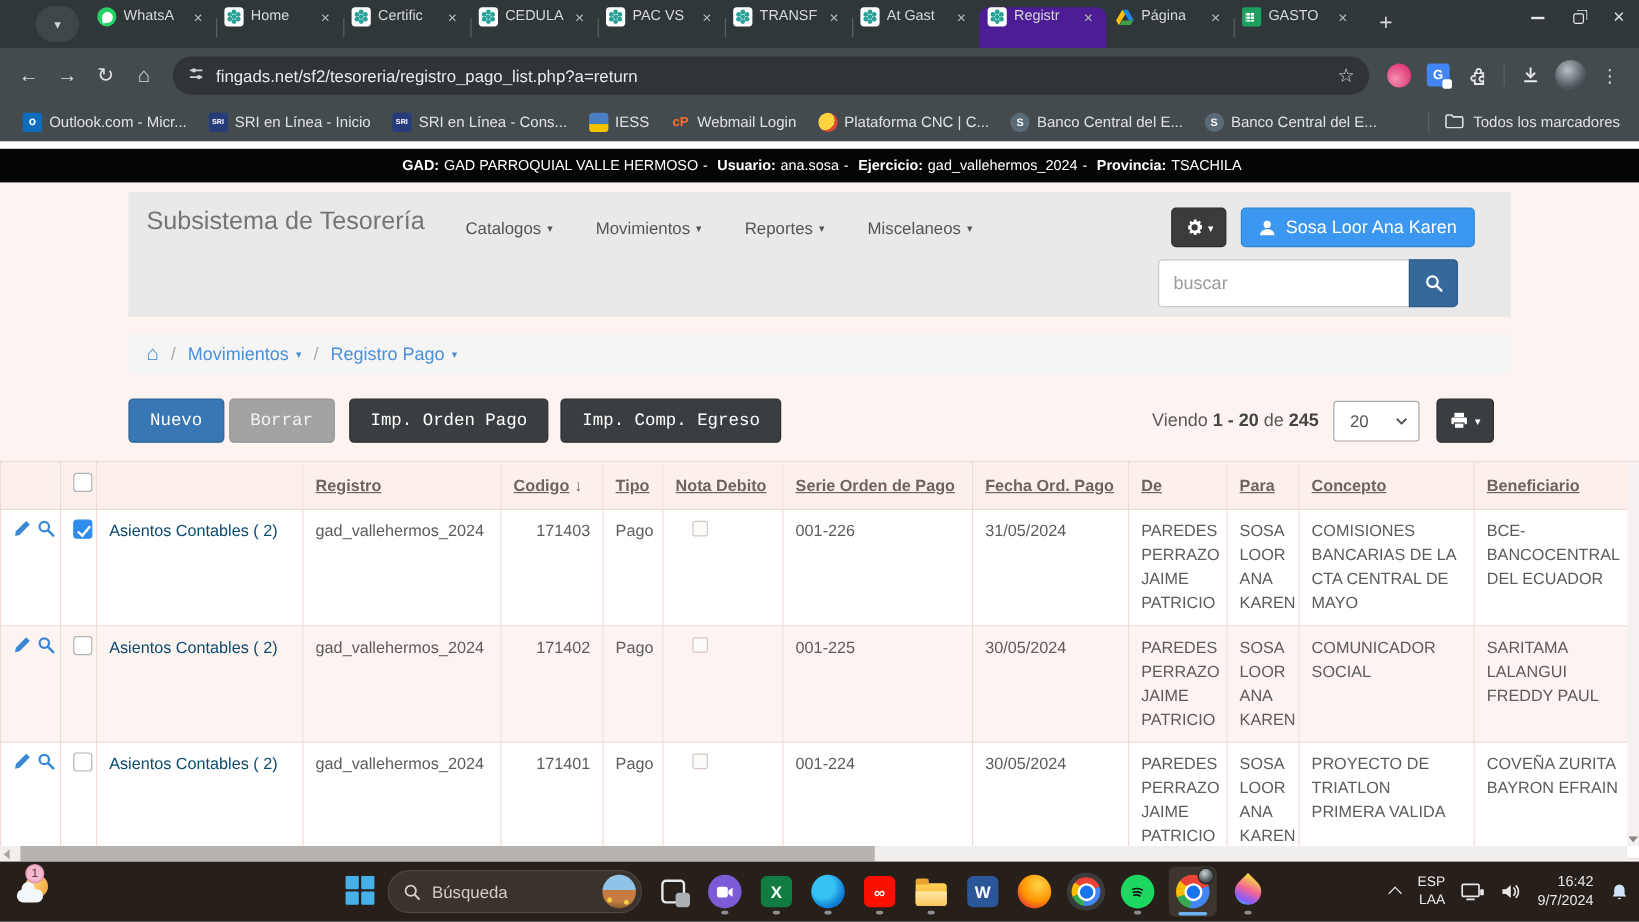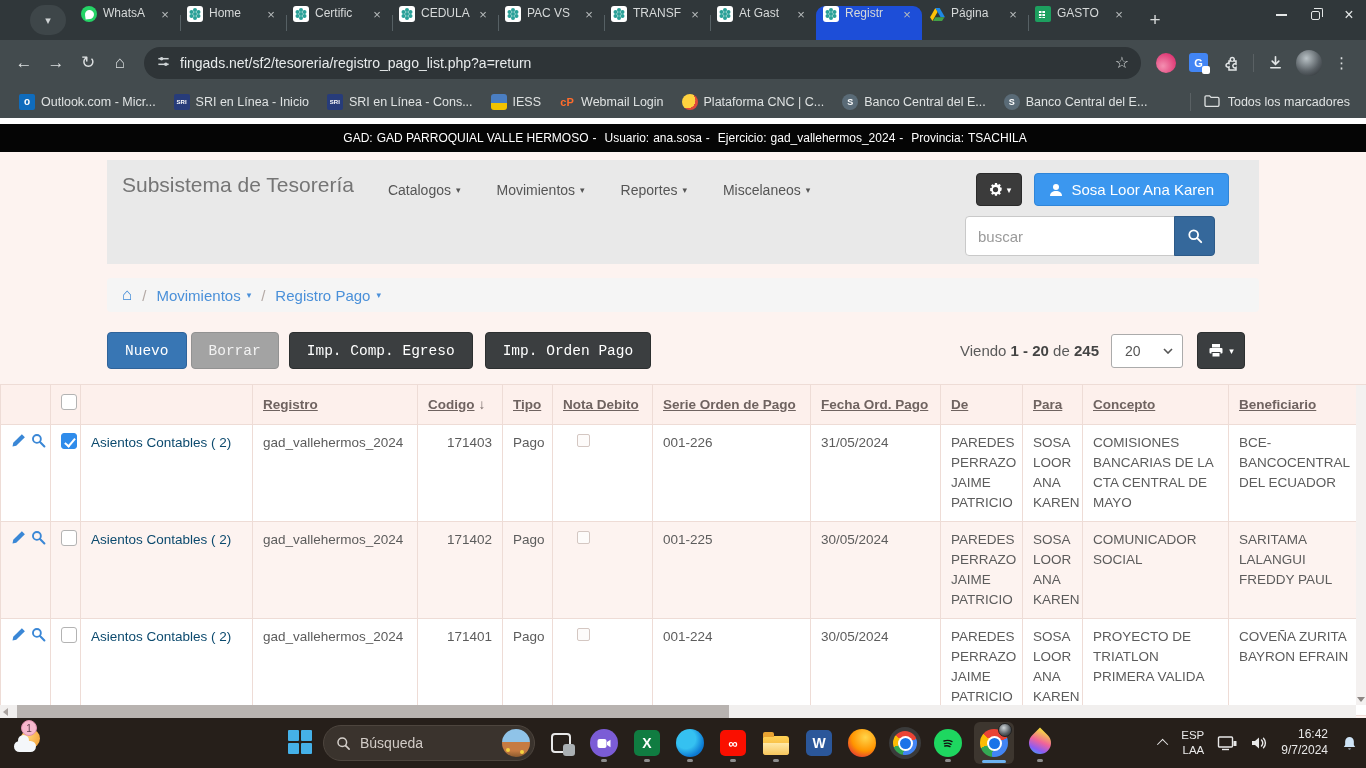--- a/index.html
+++ b/index.html
@@ -8,21 +8,21 @@
           font-family:"Liberation Sans",sans-serif}
 
   
   .tabstrip{height:40px;background:#30373a;display:flex;align-items:flex-end;padding-left:8px}
   .tab-search{width:36px;height:30px;margin:5px 8px 5px 22px;border-radius:15px;background:#3e4649;
               color:#cfd3d4;display:flex;align-items:center;justify-content:center;font-size:11px;cursor:pointer}
   .tabs{display:flex;align-items:flex-end;height:40px}
   .tab{width:106px;height:34px;display:flex;padding:0 7px;color:#d6d9d9;
        font-size:12px;position:relative;cursor:pointer}
   .tab .sepline{position:absolute;left:0;top:9px;height:16px;width:1px;background:#566064}
-  .tab.active{background:#1d4ed8;border-radius:9px 9px 0 0}
+  .tab.active{background:#4c1d95;border-radius:9px 9px 0 0}
   .tab-label{flex:1;overflow:hidden;white-space:nowrap;margin:0 4px 0 6px}
   .tab-close{width:16px;height:16px;border-radius:8px;display:flex;align-items:center;justify-content:center;
              color:#b9bdbe;font-size:13px}
   .newtab{width:30px;height:30px;margin:5px 0 5px 6px;color:#d6d9d9;font-size:19px;display:flex;
           align-items:center;justify-content:center;cursor:pointer}
   .win-controls{margin-left:auto;display:flex;align-self:flex-start}
   .winbtn{width:34px;height:30px;display:flex;align-items:center;justify-content:center;color:#e4e7e7}
   .min-glyph{width:11px;height:1.5px;background:#e4e7e7}
   .restore-glyph{width:9px;height:9px;border:1.2px solid #e4e7e7;border-radius:2px;position:relative}
   .restore-glyph::after{content:"";position:absolute;left:2px;top:-4px;width:8px;height:8px;
@@ -67,21 +67,21 @@
   .f-iess{background:linear-gradient(180deg,#4a7ec2 58%,#f2c200 58%);border-radius:3px}
   .f-cp{color:#ff6c2c;font-size:11px}
   .f-cnc{background:radial-gradient(circle at 35% 40%,#ffd23f 55%,#e04a3a 56%);border-radius:50%}
   .f-bce{background:#5a6b77;border-radius:50%;color:#fff;font-size:9px}
   .bookbar-right{margin-left:auto;display:flex;align-items:center;gap:8px;padding-right:6px}
 
   
   .page{position:relative;height:600px;background:#fdf3f0;overflow:hidden}
   .wstrip{height:6px;background:#fff}
   .gadbar{height:28px;background:#050505;color:#fff;font-size:12px;display:flex;align-items:center;justify-content:center}
-  .gadbar b{margin:0 4px;font-weight:normal}
+  .gadbar b{margin:0 4px;font-weight:bold}
   .gadbar .sep{margin:0 4px}
   .container{width:1152px;margin:8px auto 0}
   .panel{background:#e9e9e9;height:104px}
   .panel-top{display:flex;padding:13px 30px 0 15px}
   .site-title{font-size:21px;color:#757575}
   .mainmenu{display:flex;gap:36px;margin-left:34px;font-size:14px;color:#555}
   .menu-item{display:flex;align-items:center;gap:5px;cursor:pointer}
   .caret{font-size:9px;color:#555}
   .panel-right{margin-left:auto;display:flex;gap:12px;align-items:center}
   .gear-btn{width:46px;height:33px;background:#3b3b3b;border:1px solid #2a2a2a;border-radius:4px;color:#fff;
@@ -459,22 +459,22 @@
         <span class="bc-sep">/</span>
         <span class="bc-link">
             <span>Registro Pago</span>
             <span class="caret">▾</span>
           </span>
       </div>
 
       <div class="actions">
         <button class="btn btn-blue">Nuevo</button>
         <button class="btn btn-gray">Borrar</button>
+        <button class="btn btn-dark ml12">Imp. Orden Pago</button>
         <button class="btn btn-dark ml10">Imp. Comp. Egreso</button>
-        <button class="btn btn-dark ml12">Imp. Orden Pago</button>
         <div class="actions-right">
           <span class="viendo"><span>Viendo</span> <b>1 - 20</b> <span>de</span> <b>245</b></span>
           <div class="pagesize">
             <span>20</span>
             <svg width="10" height="6" viewBox="0 0 10 6">
                 <path d="M1 1l4 4 4-4" fill="none" stroke="#555" stroke-width="1.6"></path>
               </svg>
           </div>
           <div class="print-btn">
             <svg width="16" height="15" viewBox="0 0 16 15">

